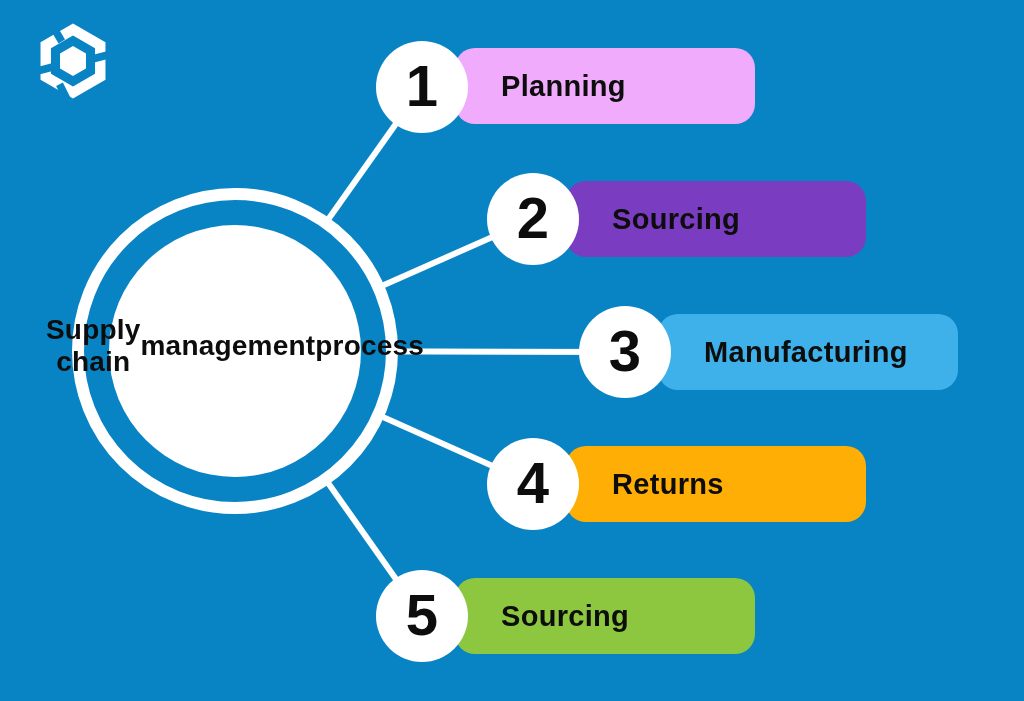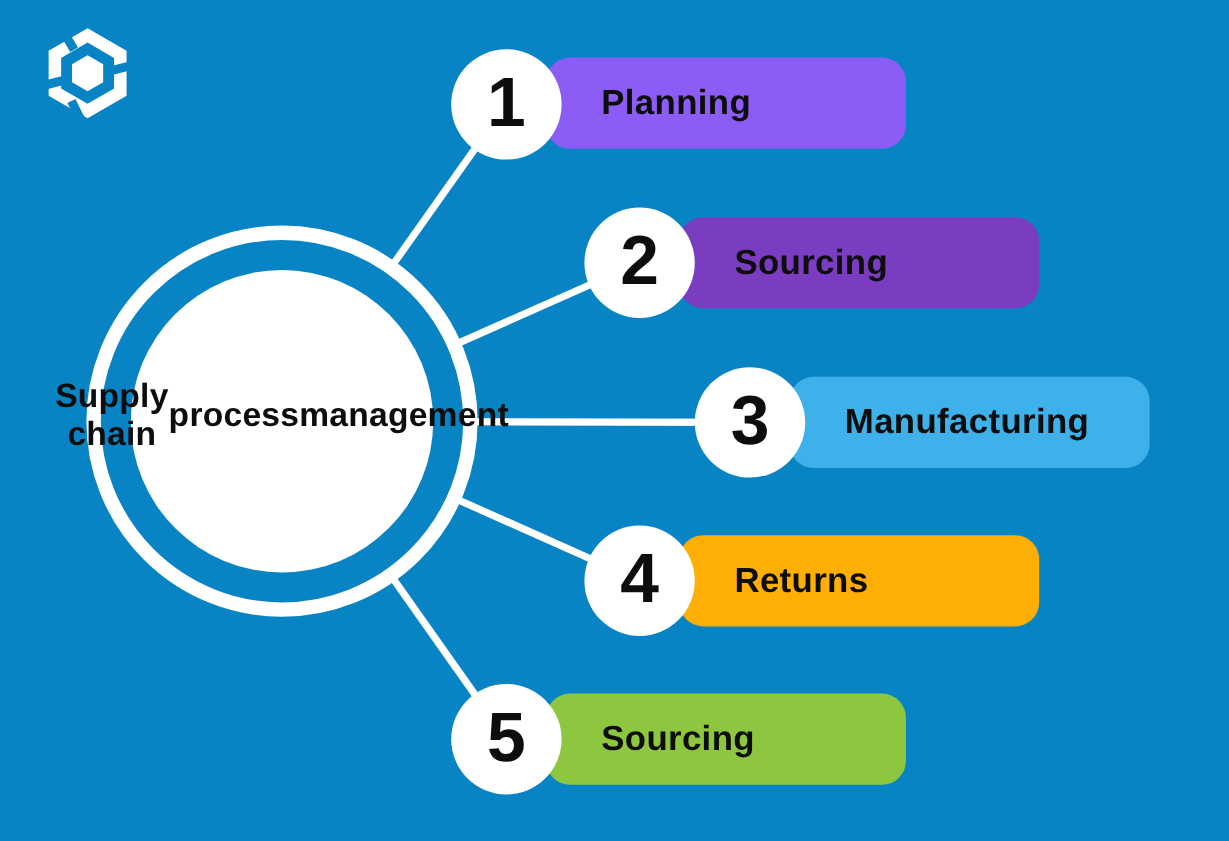--- a/index.html
+++ b/index.html
@@ -124,25 +124,25 @@
     <line x1="87" y1="57" x2="118" y2="49" stroke="#0884c5"></line>
     <line x1="42" y1="91" x2="54" y2="115" stroke="#0884c5"></line>
     <line x1="2" y1="76" x2="33" y2="68" stroke="#0884c5"></line>
   </g>
 
   <path fill="#ffffff" d="M60,40 L77.3,50 L77.3,70 L60,80 L42.7,70 L42.7,50 Z"></path>
 </svg>
 
 <div class="hub-title">
   <span>Supply chain</span>
+  <span>management</span>
   <span>process</span>
-  <span>management</span>
 </div>
 
-<div class="bar bar-1" style="background: #8b5cf6;">
+<div class="bar bar-1" style="background: #f0abfc;">
   <span class="bar-label">Planning</span>
 </div>
 <div class="bar bar-2" style="background: rgb(122, 60, 192);">
   <span class="bar-label">Sourcing</span>
 </div>
 <div class="bar bar-3" style="background: rgb(63, 177, 234);">
   <span class="bar-label">Manufacturing</span>
 </div>
 <div class="bar bar-4" style="background: rgb(254, 174, 4);">
   <span class="bar-label">Returns</span>

